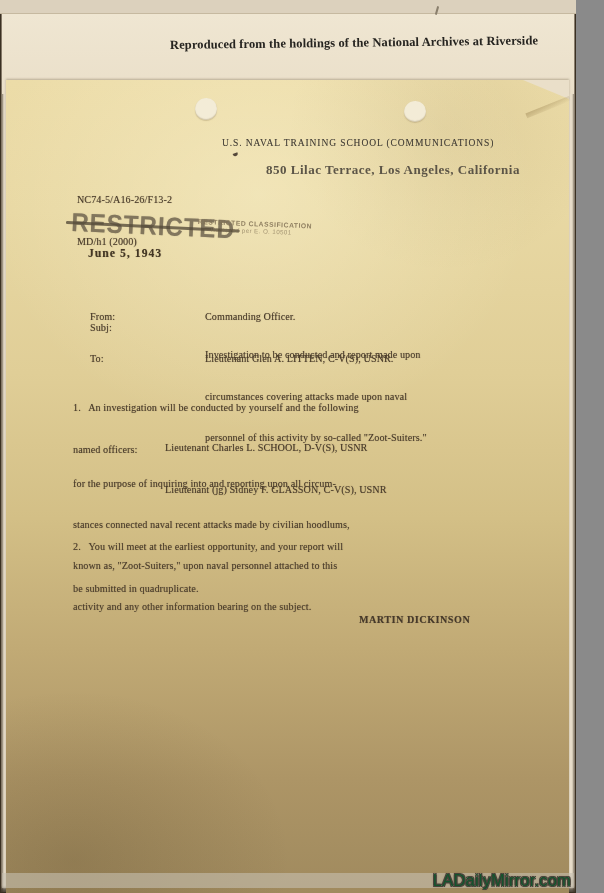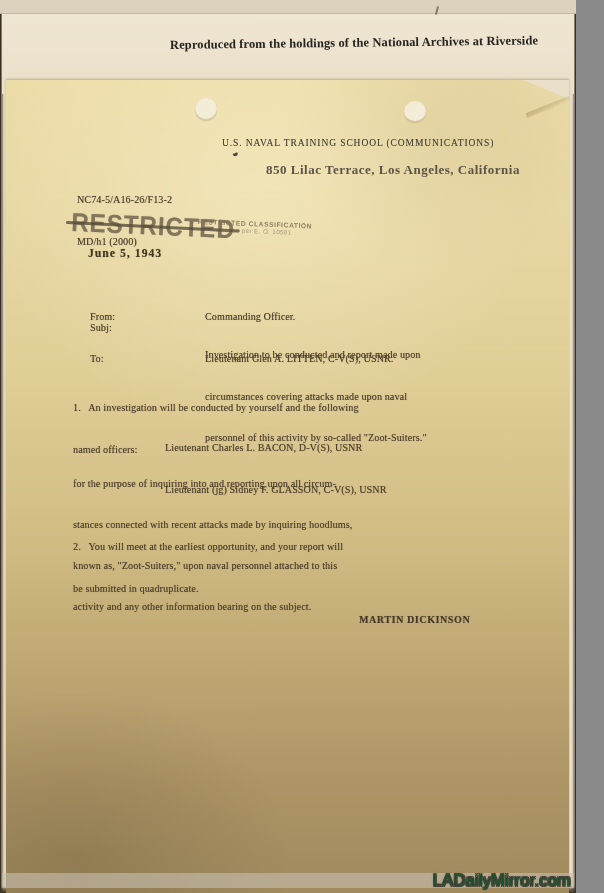--- a/index.html
+++ b/index.html
@@ -140,27 +140,27 @@
     <div>circumstances covering attacks made upon naval</div>
     <div>personnel of this activity by so-called "Zoot-Suiters."</div>
   </div>
 
   <div class="typed para-1">
     <div>1.   An investigation will be conducted by yourself and the following</div>
     <div>named officers:</div>
   </div>
 
   <div class="typed officer-list">
-    <div>Lieutenant Charles L. BACON, D-V(S), USNR</div>
+    <div>Lieutenant Charles L. SCHOOL, D-V(S), USNR</div>
     <div>Lieutenant (jg) Sidney F. GLASSON, C-V(S), USNR</div>
   </div>
 
   <div class="typed para-1b">
     <div>for the purpose of inquiring into and reporting upon all circum-</div>
-    <div>stances connected with recent attacks made by inquiring hoodlums,</div>
+    <div>stances connected naval recent attacks made by civilian hoodlums,</div>
     <div>known as, "Zoot-Suiters," upon naval personnel attached to this</div>
     <div>activity and any other information bearing on the subject.</div>
   </div>
 
   <div class="typed para-2">
     <div>2.   You will meet at the earliest opportunity, and your report will</div>
     <div>be submitted in quadruplicate.</div>
   </div>
 
   <div class="typed signature">MARTIN DICKINSON</div>

